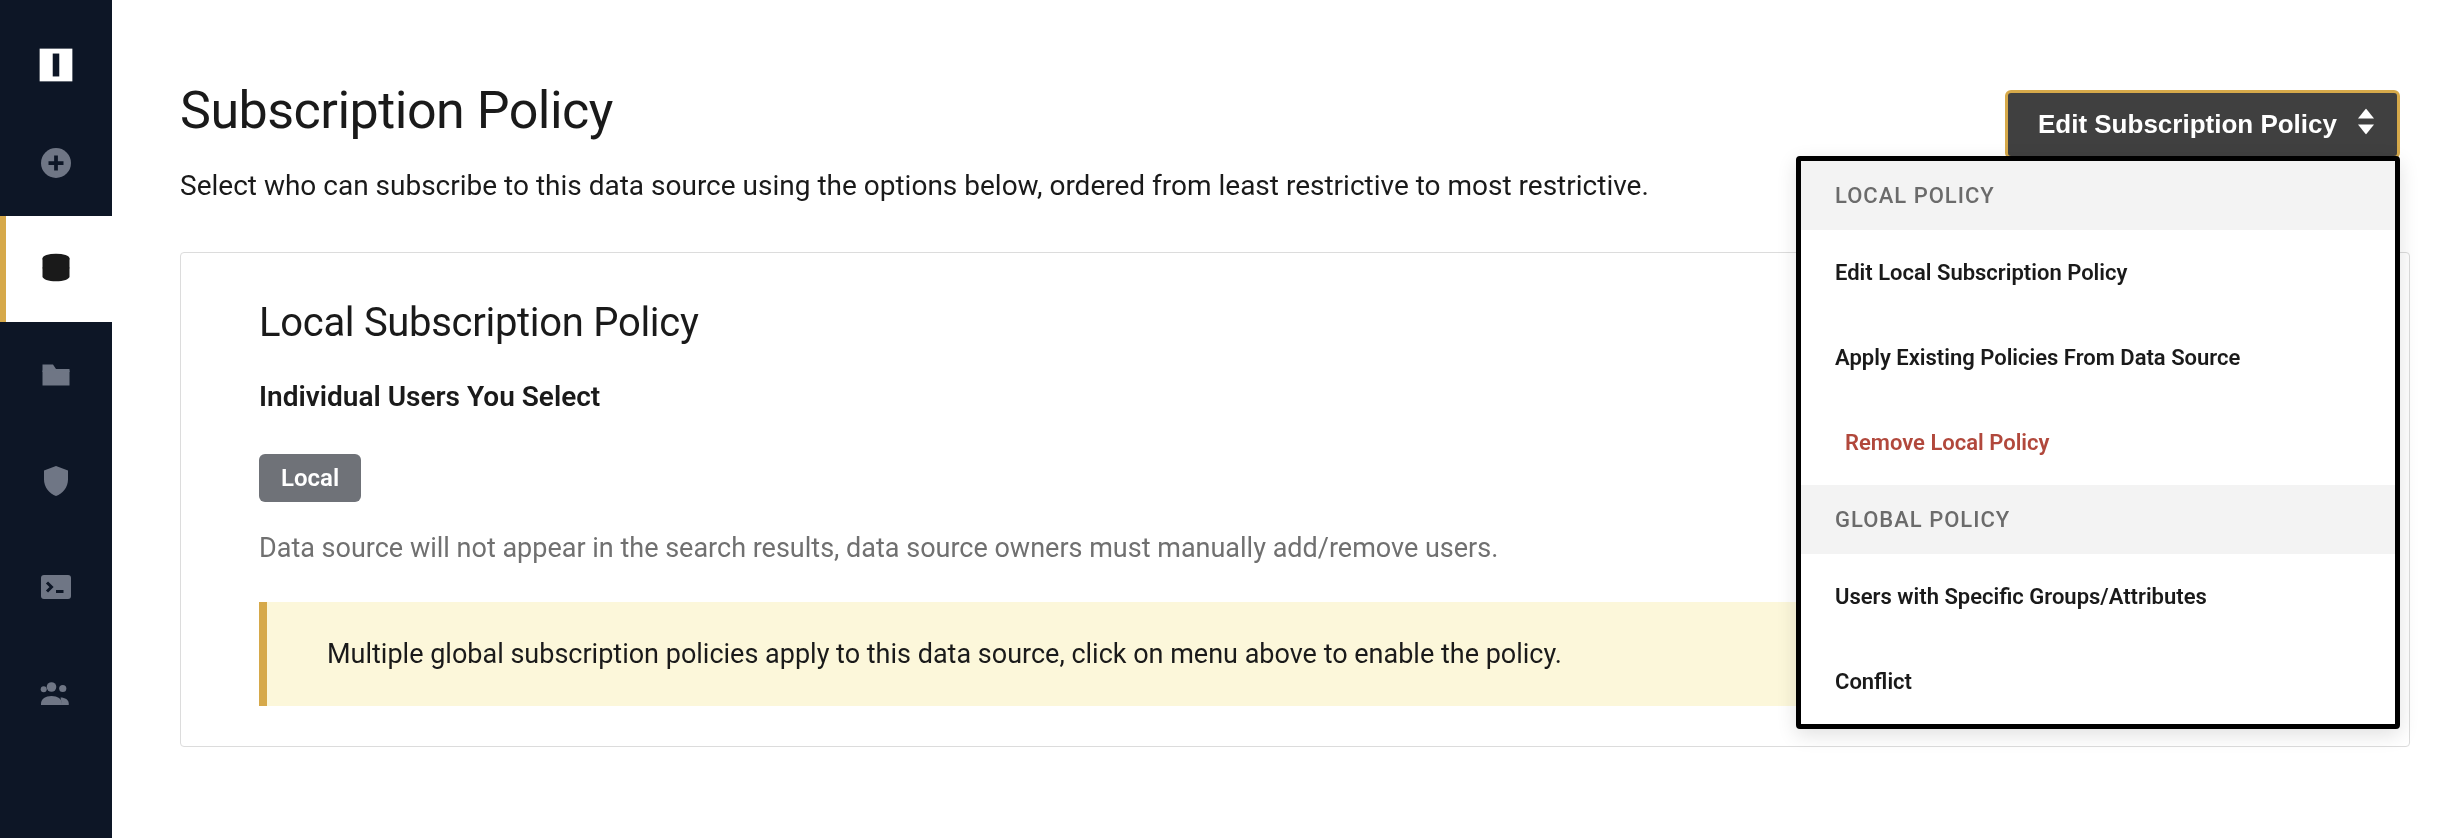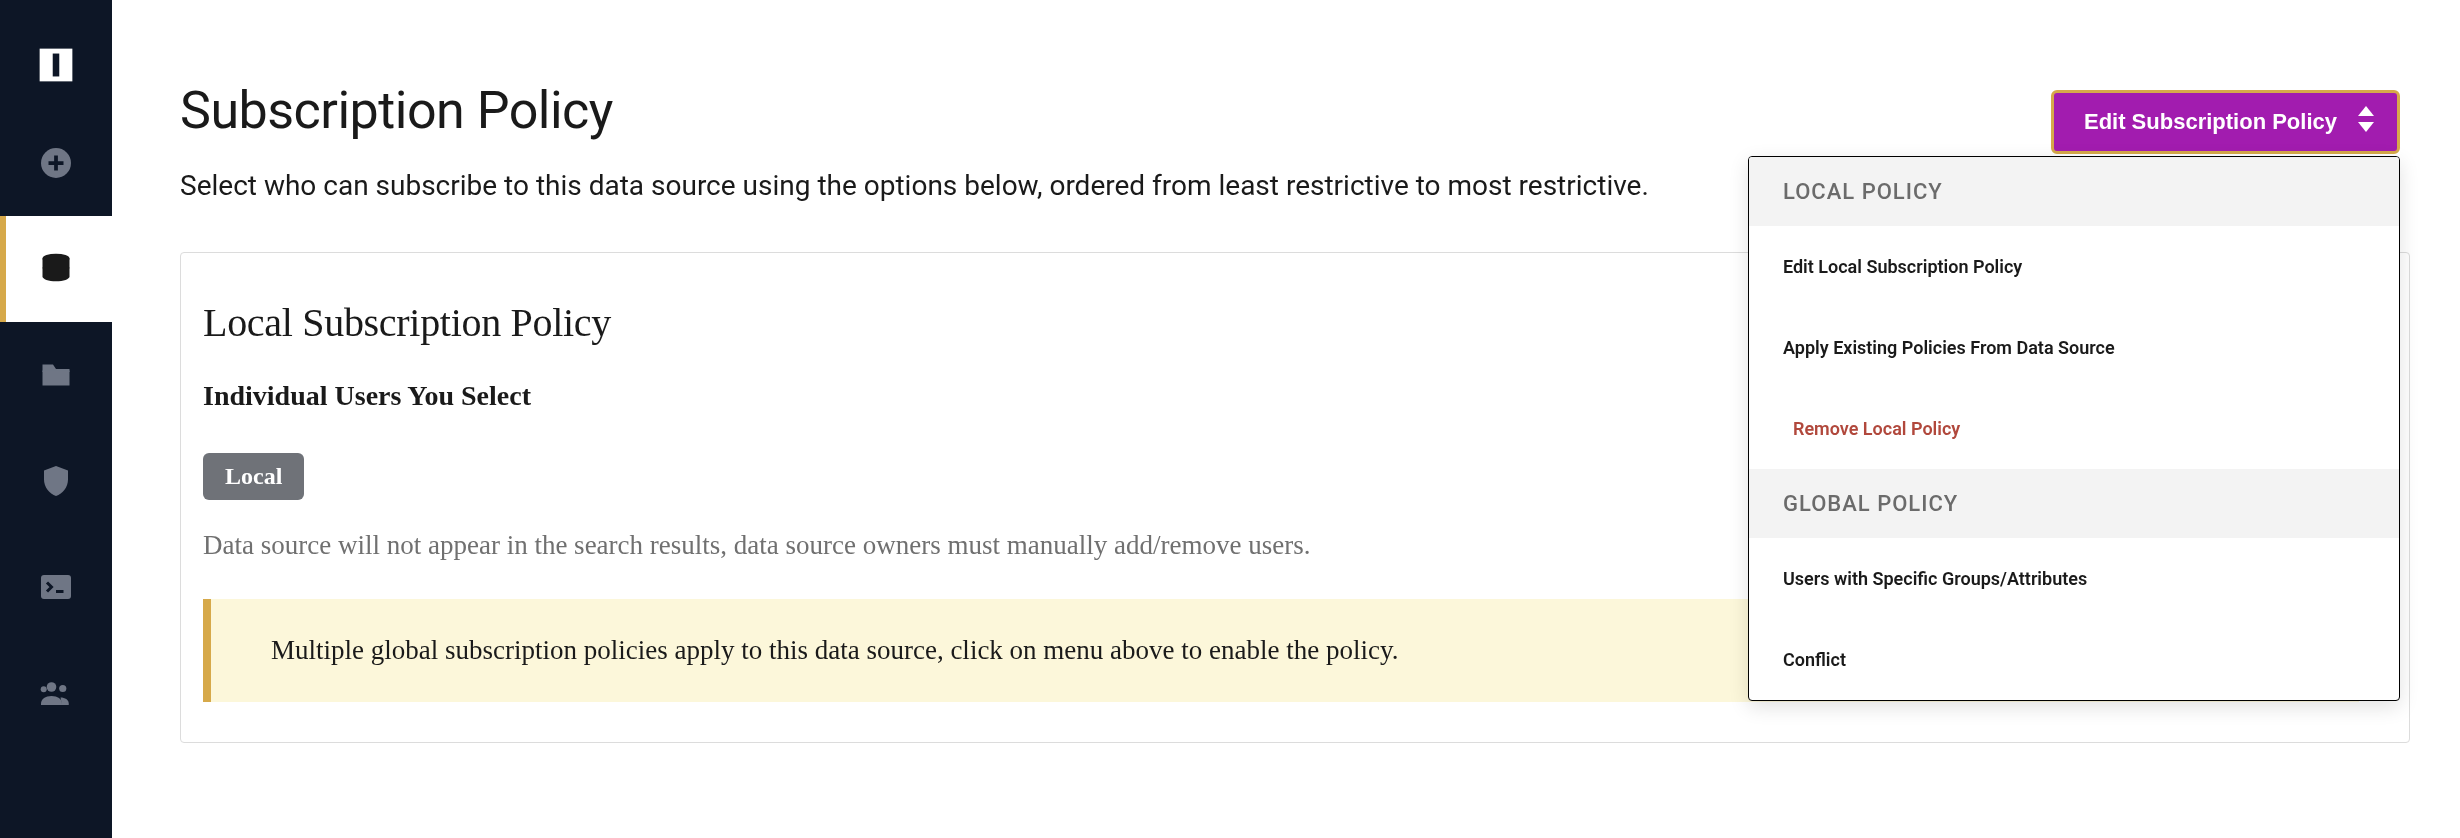--- a/index.html
+++ b/index.html
@@ -83,24 +83,23 @@
   .page-subtitle {
     font-size: 28px;
     font-weight: 400;
     color: #1a1a1a;
     margin-bottom: 50px;
   }
 
   .card {
     border: 1px solid #dcdcdc;
     border-radius: 4px;
-    padding: 46px 50px 10px 22px;
+    padding: 46px 50px 10px 78px;
     position: relative;
     width: 2230px;
-    font-family: Liberation Serif, serif;
   }
   .card-title {
     font-size: 40px;
     font-weight: 400;
     color: #1a1a1a;
     margin-bottom: 34px;
     letter-spacing: -0.3px;
   }
   .card-subtitle {
     font-size: 28px;
@@ -136,59 +135,59 @@
     font-size: 27px;
     color: #1a1a1a;
     margin-bottom: 30px;
   }
 
   
   .dropdown-btn {
     position: absolute;
     top: 90px;
     right: 60px;
-    background: #a21caf;
+    background: #404040;
     border: 3px solid #d6a94a;
     border-radius: 6px;
     color: #ffffff;
-    font-size: 22px;
+    font-size: 26px;
     font-weight: 600;
     padding: 16px 60px 16px 30px;
     cursor: pointer;
   }
   .dropdown-btn .sort-icon {
     position: absolute;
     right: 20px;
     top: 50%;
     transform: translateY(-50%);
   }
 
   
   .dropdown-menu {
     position: absolute;
     top: 156px;
     right: 60px;
-    width: 652px;
+    width: 604px;
     background: #ffffff;
-    border: 1px solid #000000;
+    border: 5px solid #000000;
     box-shadow: 0 6px 20px rgba(0,0,0,0.12);
     border-radius: 4px;
     overflow: hidden;
   }
   .menu-header {
     background: #f3f3f3;
     color: #6b6b6b;
     font-size: 22px;
     font-weight: 500;
     letter-spacing: 1px;
     padding: 22px 34px;
   }
   .menu-item {
     padding: 30px 34px;
-    font-size: 18px;
+    font-size: 22px;
     font-weight: 600;
     color: #1a1a1a;
     cursor: pointer;
   }
   .menu-item.danger { color: #b1483c; padding-left: 44px; }
 </style>
 </head>
 <body>
 
 <nav class="sidebar">

